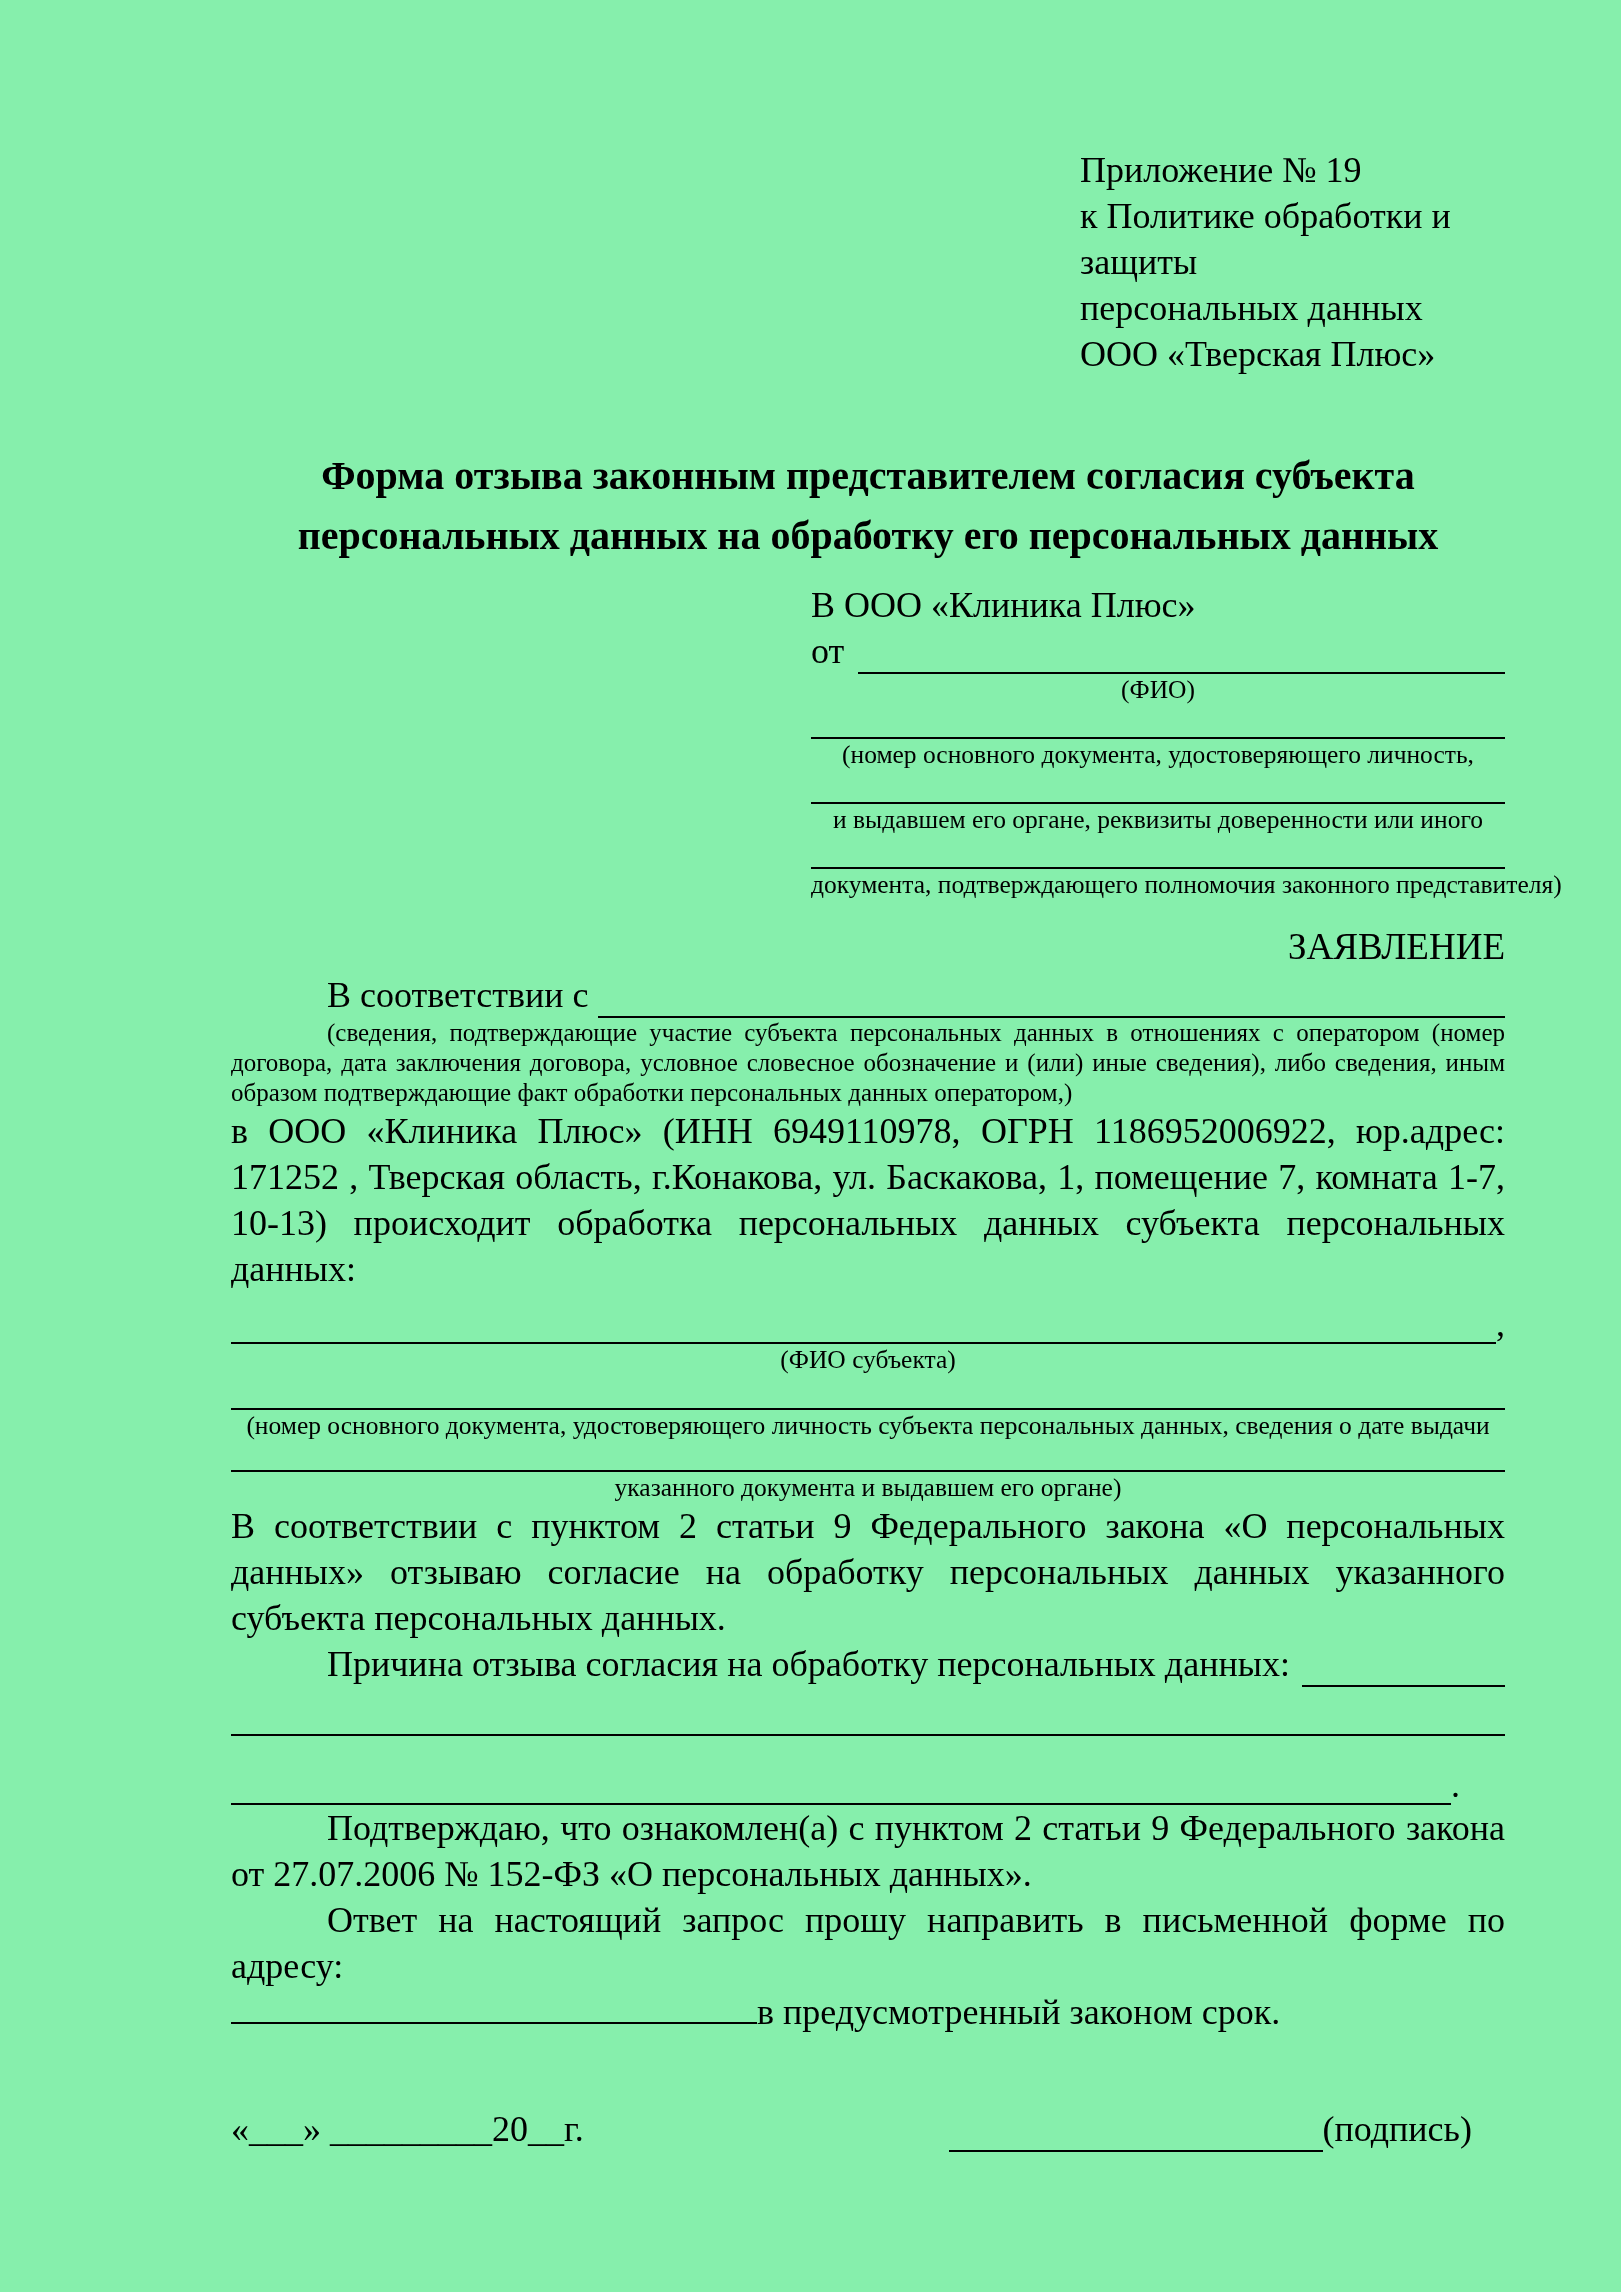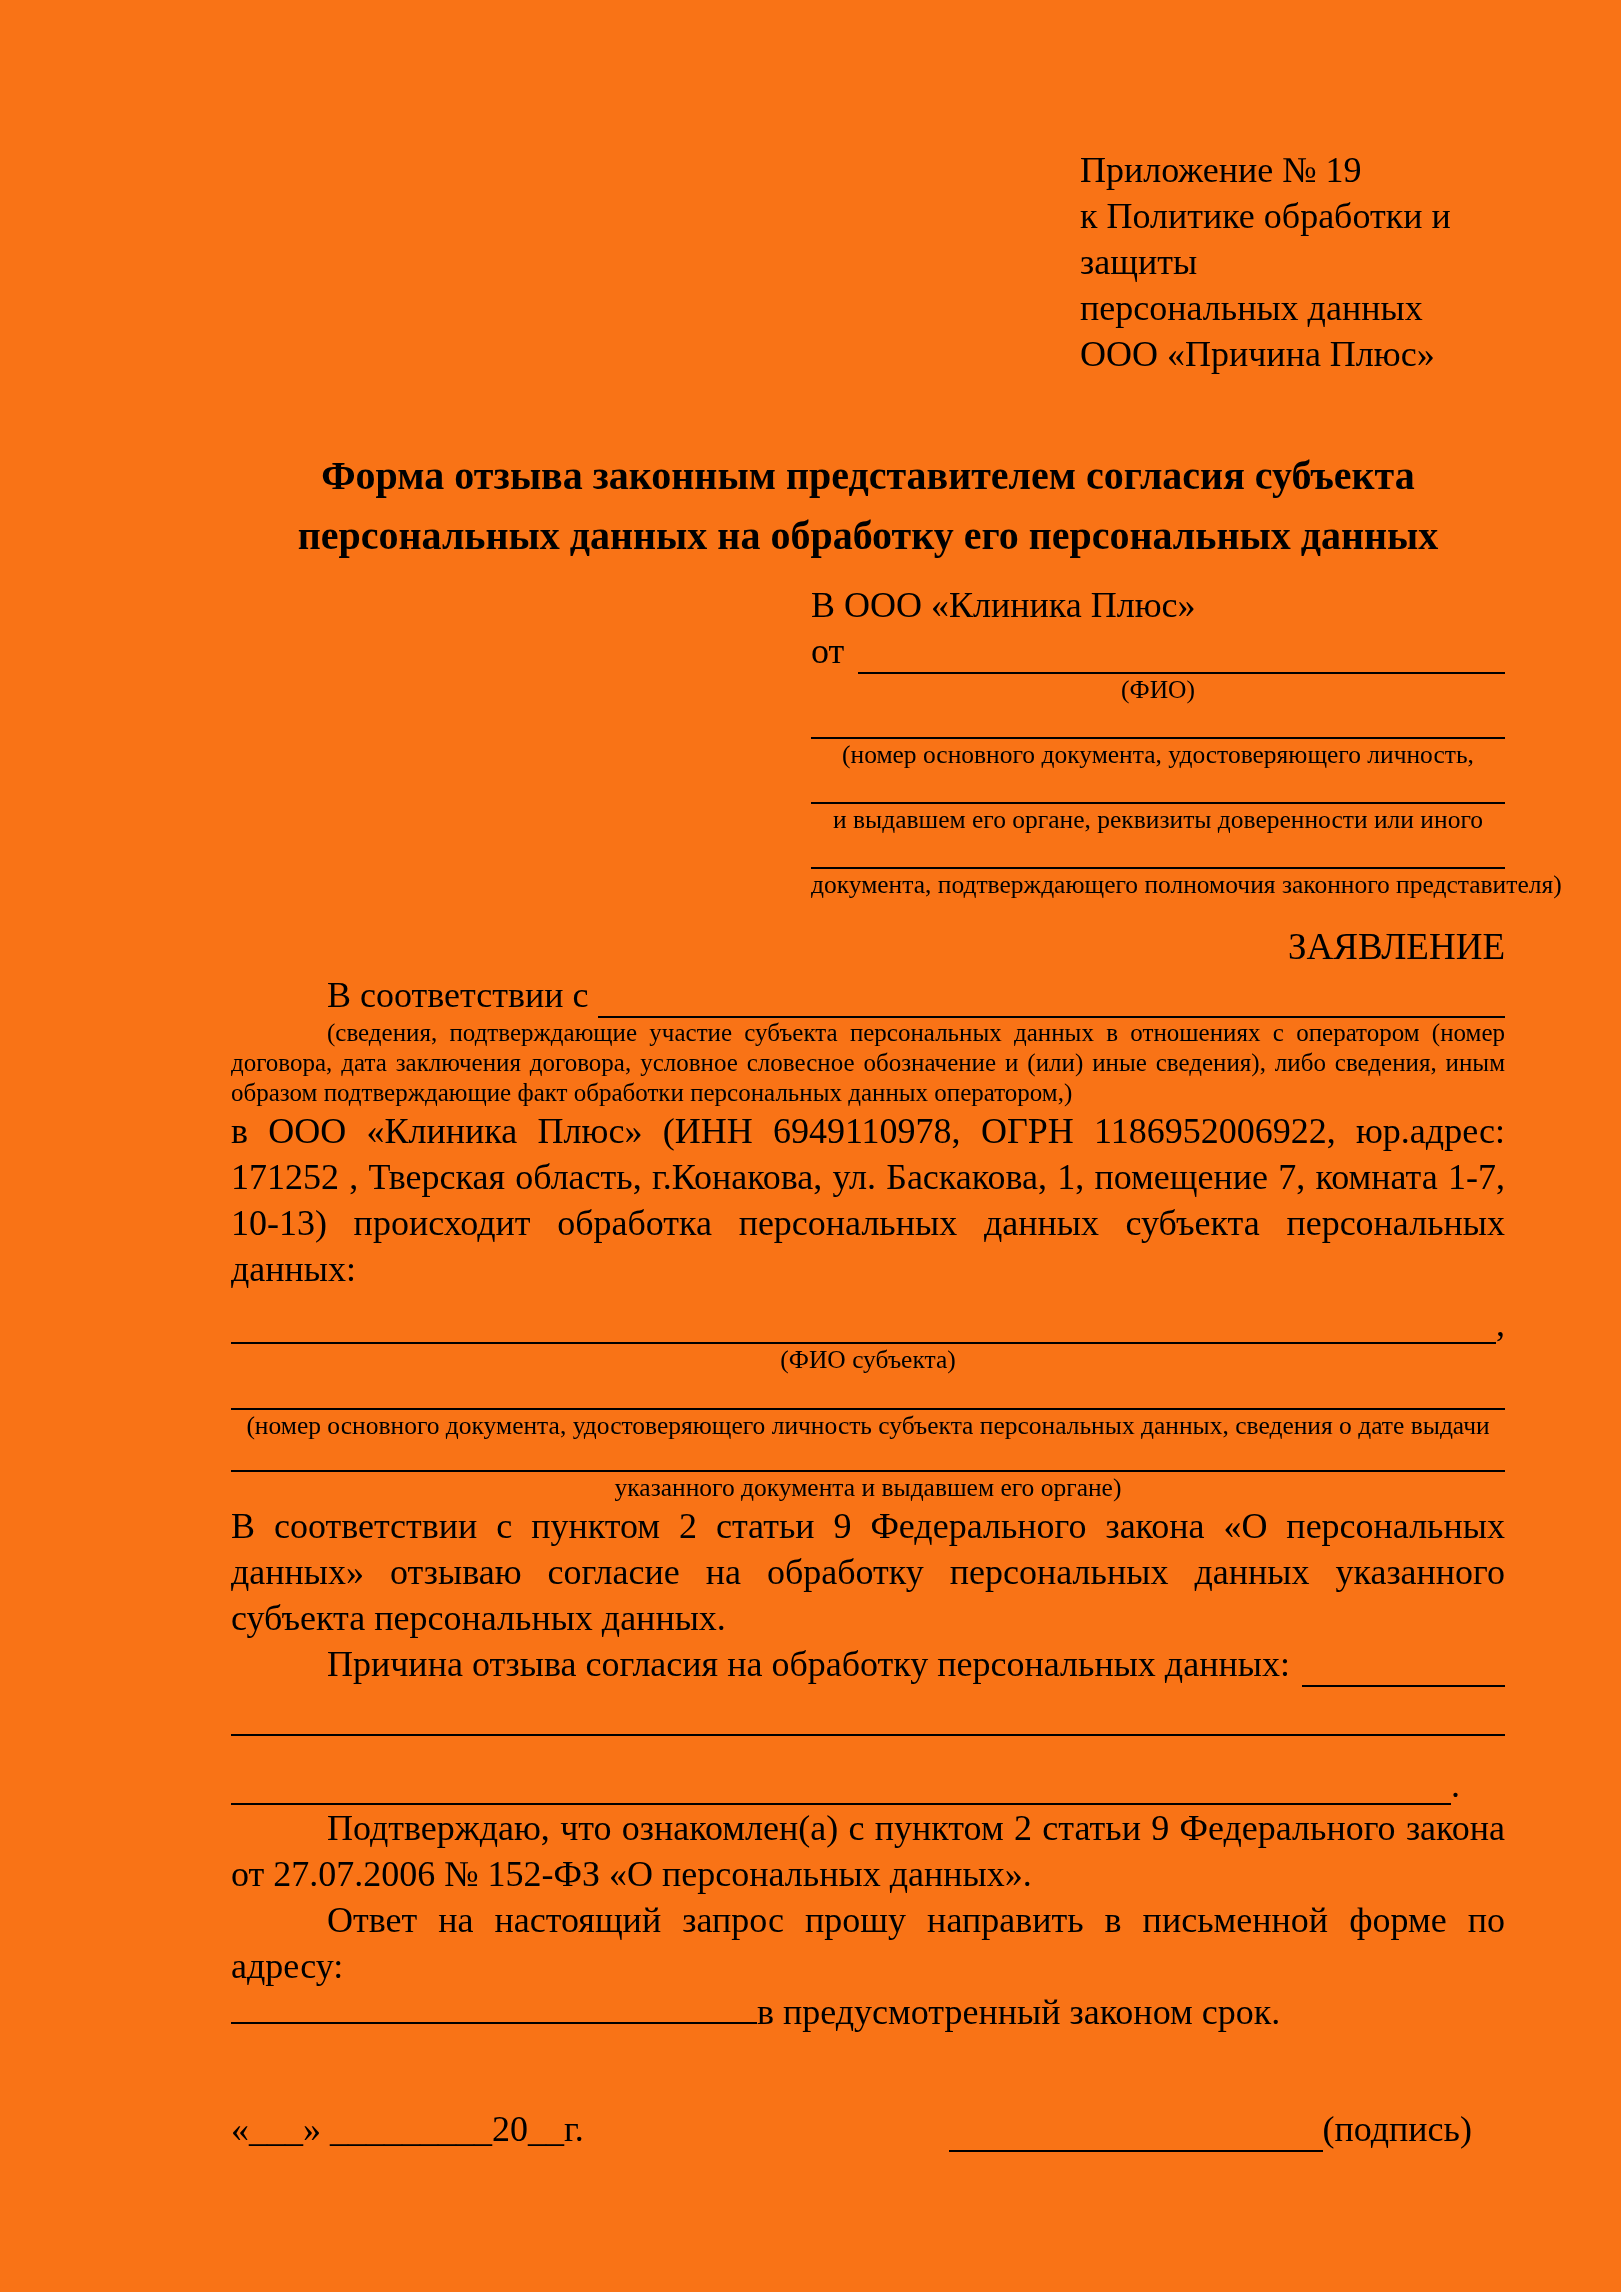--- a/index.html
+++ b/index.html
@@ -1,19 +1,19 @@
 <!DOCTYPE html>
 <html><head>
 <meta charset="utf-8">
 <style>
   html,body{margin:0;padding:0;background:#ffffff;}
   .page{
     position:relative;
     width:1621px;height:2293px;
-    background:#f97316;
+    background:#86efac;
     font-family:"Liberation Serif","DejaVu Serif",serif;
     color:#000;
     overflow:hidden;
   }
   .content{
     position:absolute;
     left:231px;top:147px;
     width:1274px;
   }
   .hdr{
@@ -105,21 +105,21 @@
 </head>
 <body>
 
 <div class="page">
   <div class="content">
 
     <div class="hdr">
       <div>Приложение № 19</div>
       <div>к Политике обработки и защиты</div>
       <div>персональных данных</div>
-      <div>ООО «Причина Плюс»</div>
+      <div>ООО «Тверская Плюс»</div>
     </div>
 
     <div class="title">
       <div>Форма отзыва законным представителем согласия субъекта</div>
       <div>персональных данных на обработку его персональных данных</div>
     </div>
 
     <div class="addr">
       <div>В ООО «Клиника Плюс»</div>
       <div class="from-row">

